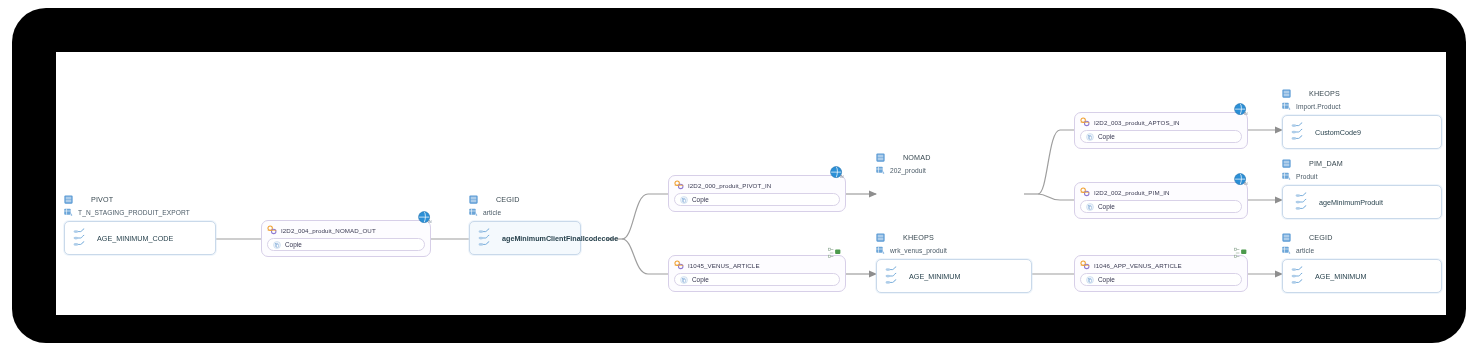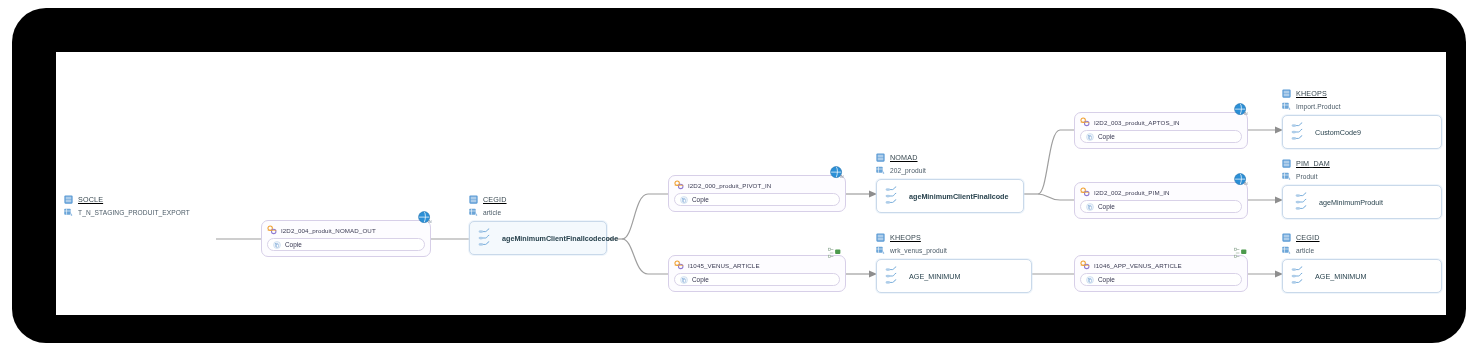--- a/index.html
+++ b/index.html
@@ -16,21 +16,21 @@
   }
   #canvas{
     position:absolute;left:44px;top:44px;width:1390px;height:263px;
     background:#ffffff;overflow:hidden;
   }
   
   #edges{position:absolute;left:0;top:0;width:1390px;height:263px;}
 
   
   .node{position:absolute;}
-  .sys-row{display:flex;align-items:center;gap:5px;height:11px;margin-bottom:2px;text-decoration:underline;}
+  .sys-row{display:flex;align-items:center;gap:18px;height:11px;margin-bottom:2px;}
   .sys-name{font-size:7.2px;color:#37474f;letter-spacing:.15px;white-space:nowrap;}
   .tbl-row{display:flex;align-items:center;gap:5px;height:11px;margin-bottom:3px;}
   .tbl-name{font-size:6.6px;color:#4a5a66;letter-spacing:.1px;white-space:nowrap;}
 
   .field-box{
     box-sizing:border-box;
     border:1px solid #c9d9ea;border-radius:5px;background:#ffffff;
     display:flex;align-items:center;gap:9px;padding:0 8px;
     box-shadow:0 0 0 1px rgba(208,226,243,.35);
   }
@@ -93,29 +93,44 @@
         <path d="M1192,222 L1226,222" marker-end="url(#ah)"></path>
       </g>
     </svg>
 
     <div class="node" style="left:8px;top:142px;width:152px;">
       <div class="sys-row">
         <svg class="ic" width="9" height="9" viewBox="0 0 12 12">
           <rect x="0.5" y="0.5" width="11" height="11" rx="1.4" fill="#5b9bd5"></rect>
           <path d="M2.2 3h7.6M2.2 5h7.6M2.2 7h7.6M2.2 9h7.6" stroke="#ffffff" stroke-width=".9"></path>
         </svg>
-        <span class="sys-name">SOCLE</span>
+        <span class="sys-name">PIVOT</span>
       </div>
       <div class="tbl-row">
         <svg class="ic" width="9" height="9" viewBox="0 0 12 12">
           <rect x="0.3" y="1" width="8.6" height="8" rx="1" fill="#6ba5d8"></rect>
           <path d="M0.3 4h8.6M3.4 1v8" stroke="#ffffff" stroke-width=".8"></path>
           <path d="M10 7.6v2.4M9 9.6h2" stroke="#6ba5d8" stroke-width=".8"></path>
         </svg>
         <span class="tbl-name">T_N_STAGING_PRODUIT_EXPORT</span>
+      </div>
+      <div class="field-box tall" style="width:152px;">
+        <svg class="ic" width="15" height="22" viewBox="0 0 16 24">
+          <g stroke="#6ba5d8" stroke-width="1" fill="none">
+            <path d="M3 5h5c2 0 2 -3 4 -3"></path>
+              <path d="M3 12h5c2 0 2 -3 4 -3"></path>
+              <path d="M3 19h5c2 0 2 -3 4 -3"></path>
+          </g>
+          <g fill="#aecde9">
+            <ellipse cx="3" cy="5" rx="2.6" ry="1.5"></ellipse>
+              <ellipse cx="3" cy="12" rx="2.6" ry="1.5"></ellipse>
+              <ellipse cx="3" cy="19" rx="2.6" ry="1.5"></ellipse>
+          </g>
+        </svg>
+        <span class="field-name">AGE_MINIMUM_CODE</span>
       </div>
     </div>
 
     <div class="proc" style="left:205px;top:168px;width:170px;">
       <div class="proc-head">
         <svg class="ic" width="10" height="10" viewBox="0 0 14 14">
           <circle cx="4.4" cy="4.4" r="3.1" fill="none" stroke="#f0a132" stroke-width="1.5"></circle>
           <circle cx="9.4" cy="9" r="3.1" fill="none" stroke="#8f7ad0" stroke-width="1.5"></circle>
           <path d="M1 7.5h12" stroke="#f0a132" stroke-width="1"></path>
         </svg>
@@ -146,21 +161,21 @@
         <span class="sys-name">CEGID</span>
       </div>
       <div class="tbl-row">
         <svg class="ic" width="9" height="9" viewBox="0 0 12 12">
           <rect x="0.3" y="1" width="8.6" height="8" rx="1" fill="#6ba5d8"></rect>
           <path d="M0.3 4h8.6M3.4 1v8" stroke="#ffffff" stroke-width=".8"></path>
           <path d="M10 7.6v2.4M9 9.6h2" stroke="#6ba5d8" stroke-width=".8"></path>
         </svg>
         <span class="tbl-name">article</span>
       </div>
-      <div class="field-box tall" style="width:138px;background:#f4f9fd;">
+      <div class="field-box tall" style="width:112px;background:#f4f9fd;">
         <svg class="ic" width="15" height="22" viewBox="0 0 16 24">
           <g stroke="#6ba5d8" stroke-width="1" fill="none">
             <path d="M3 5h5c2 0 2 -3 4 -3"></path>
               <path d="M3 12h5c2 0 2 -3 4 -3"></path>
               <path d="M3 19h5c2 0 2 -3 4 -3"></path>
           </g>
           <g fill="#aecde9">
             <ellipse cx="3" cy="5" rx="2.6" ry="1.5"></ellipse>
               <ellipse cx="3" cy="12" rx="2.6" ry="1.5"></ellipse>
               <ellipse cx="3" cy="19" rx="2.6" ry="1.5"></ellipse>
@@ -229,35 +244,20 @@
         <span class="sys-name">NOMAD</span>
       </div>
       <div class="tbl-row">
         <svg class="ic" width="9" height="9" viewBox="0 0 12 12">
           <rect x="0.3" y="1" width="8.6" height="8" rx="1" fill="#6ba5d8"></rect>
           <path d="M0.3 4h8.6M3.4 1v8" stroke="#ffffff" stroke-width=".8"></path>
           <path d="M10 7.6v2.4M9 9.6h2" stroke="#6ba5d8" stroke-width=".8"></path>
         </svg>
         <span class="tbl-name">202_produit</span>
       </div>
-      <div class="field-box tall" style="width:148px;">
-        <svg class="ic" width="15" height="22" viewBox="0 0 16 24">
-          <g stroke="#6ba5d8" stroke-width="1" fill="none">
-            <path d="M3 5h5c2 0 2 -3 4 -3"></path>
-              <path d="M3 12h5c2 0 2 -3 4 -3"></path>
-              <path d="M3 19h5c2 0 2 -3 4 -3"></path>
-          </g>
-          <g fill="#aecde9">
-            <ellipse cx="3" cy="5" rx="2.6" ry="1.5"></ellipse>
-              <ellipse cx="3" cy="12" rx="2.6" ry="1.5"></ellipse>
-              <ellipse cx="3" cy="19" rx="2.6" ry="1.5"></ellipse>
-          </g>
-        </svg>
-        <span class="field-name b">ageMinimumClientFinalIcode</span>
-      </div>
     </div>
 
     <div class="node" style="left:820px;top:180px;width:156px;">
       <div class="sys-row">
         <svg class="ic" width="9" height="9" viewBox="0 0 12 12">
           <rect x="0.5" y="0.5" width="11" height="11" rx="1.4" fill="#5b9bd5"></rect>
           <path d="M2.2 3h7.6M2.2 5h7.6M2.2 7h7.6M2.2 9h7.6" stroke="#ffffff" stroke-width=".9"></path>
         </svg>
         <span class="sys-name">KHEOPS</span>
       </div>

